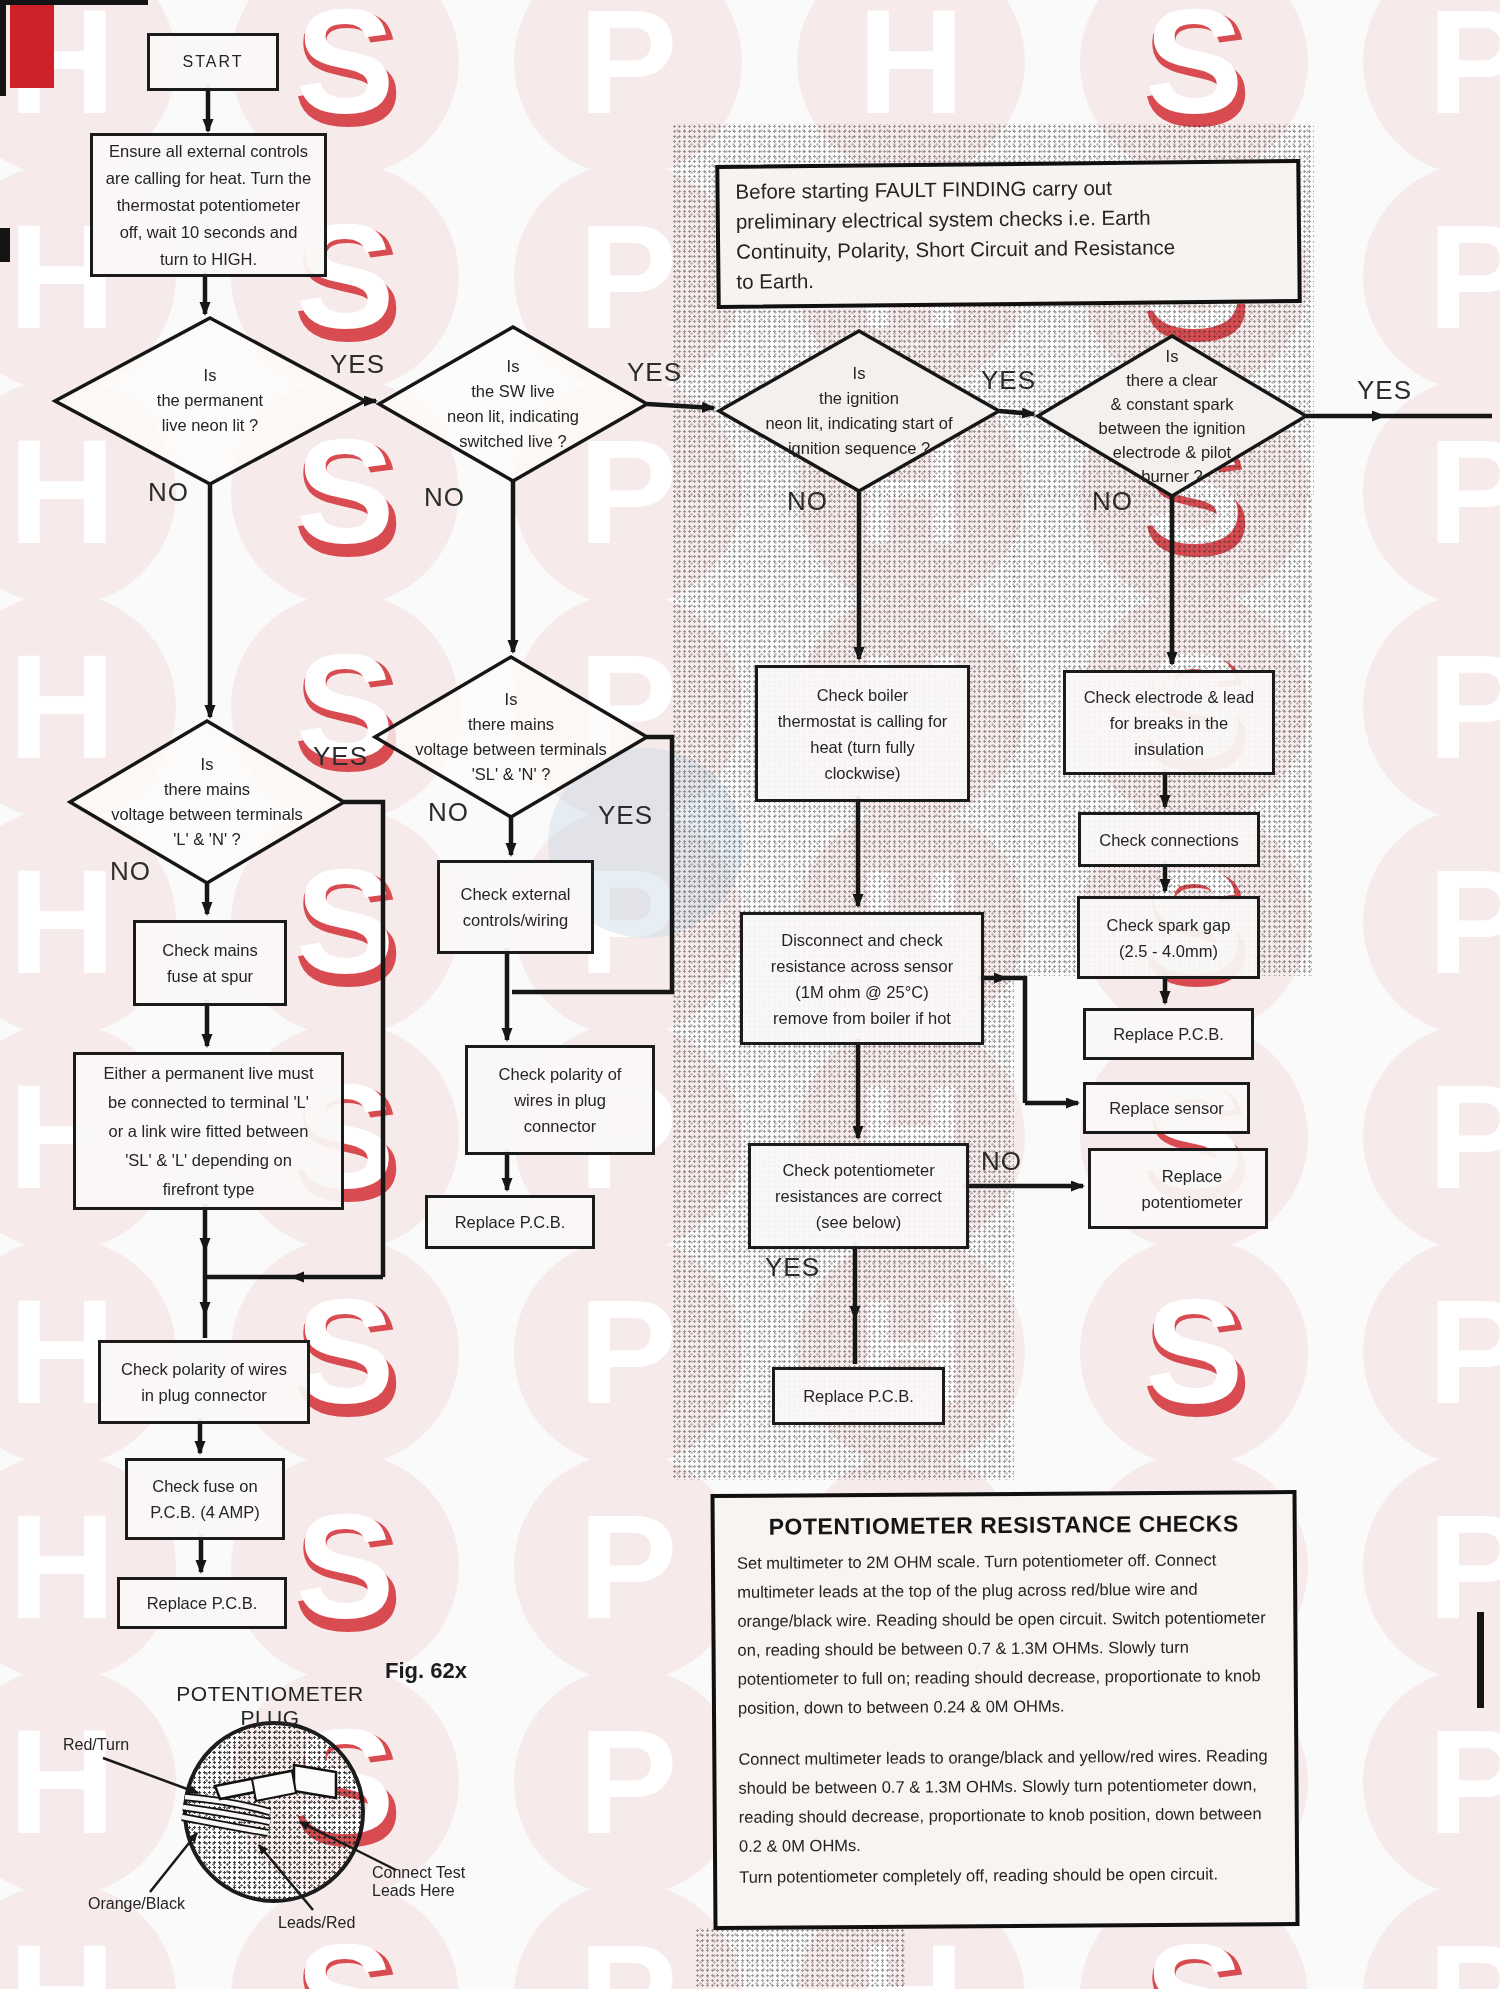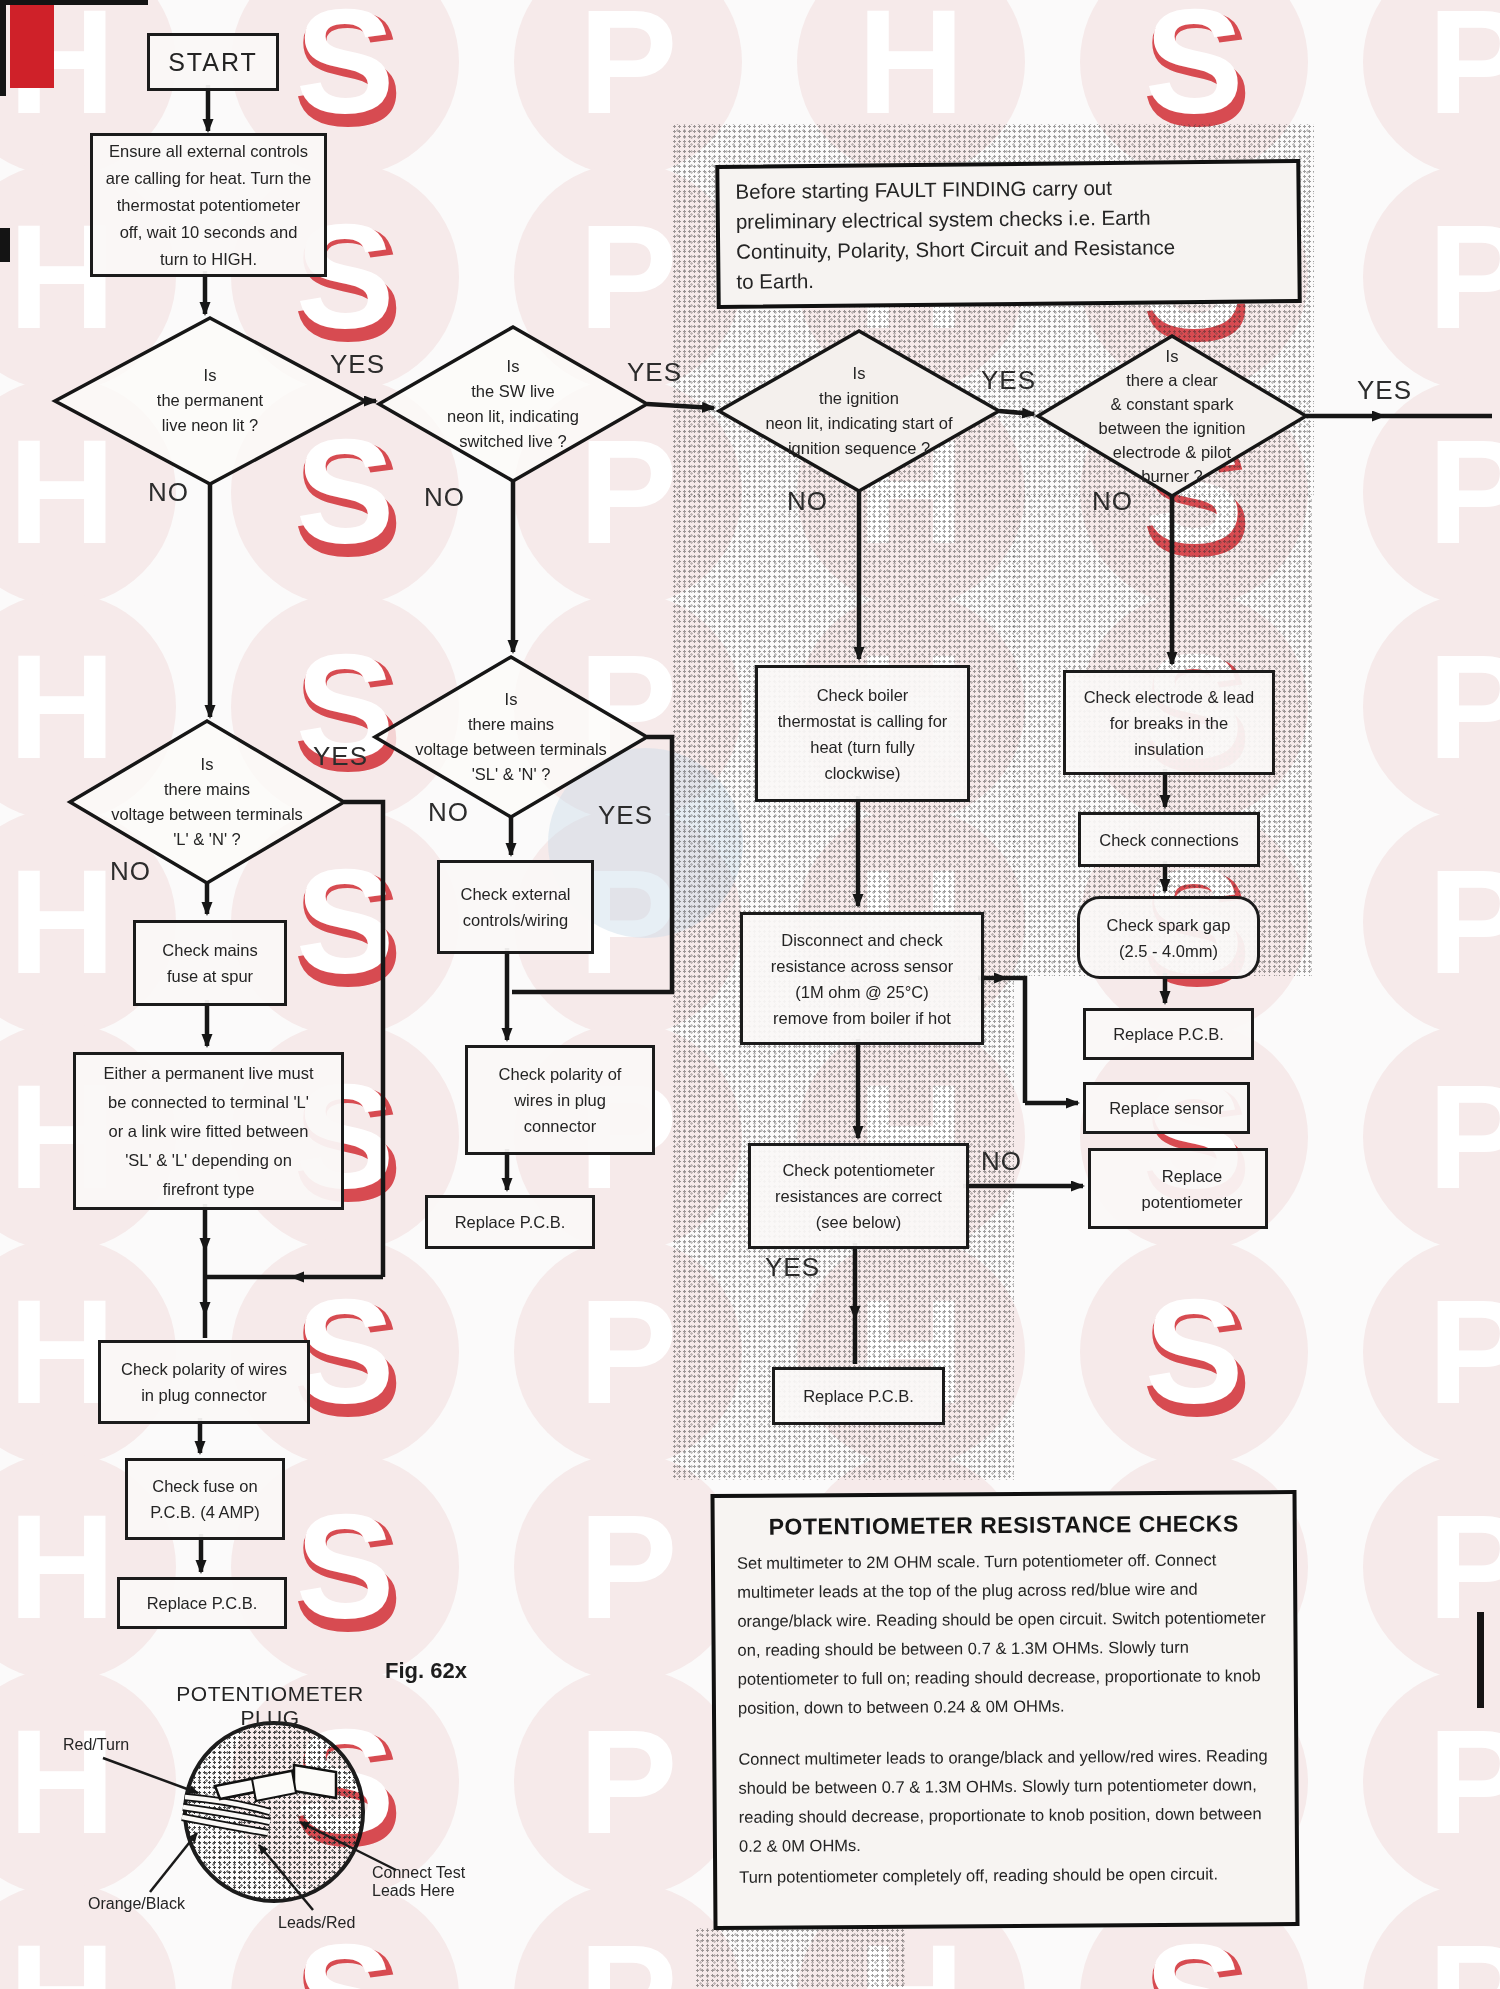--- a/index.html
+++ b/index.html
@@ -23,21 +23,21 @@
   .dwhite{fill:rgba(253,251,249,.78);stroke:#161616;stroke-width:3.5;}
   .dgray{fill:#f4f0ed;stroke:#161616;stroke-width:3.5;}
   .box{position:absolute;z-index:3;border:3px solid #1b1b1b;background:rgba(250,248,246,.94);
        display:flex;align-items:center;justify-content:center;text-align:center;
        white-space:pre-line;font-size:16.5px;line-height:26px;}
   .dtext{position:absolute;z-index:3;display:flex;align-items:center;justify-content:center;
          text-align:center;white-space:pre-line;font-size:16.5px;line-height:25px;}
   .lbl{position:absolute;z-index:5;font-size:26px;letter-spacing:1px;color:#2c2c2c;}
   .small-lbl{position:absolute;z-index:5;font-size:16px;white-space:pre-line;}
   .fig{position:absolute;z-index:5;font-size:22px;font-weight:bold;color:#1d1d1d;margin-top:28px;}
-  .start{font-size:25px;letter-spacing:2px;}
+  .start{font-size:16px;letter-spacing:2px;}
   .banner{position:absolute;z-index:3;border:4px solid #101010;background:#f6f3f1;
           font-size:20.5px;line-height:30px;padding:8px 16px;white-space:pre-line;
           transform:rotate(-0.6deg);}
   .potbox{position:absolute;z-index:3;border:4px solid #101010;background:#f7f4f2;
           padding:16px 22px;transform:rotate(-0.4deg);box-sizing:border-box;}
   .potbox h3{margin:0 0 8px;text-align:center;font-size:23px;letter-spacing:.5px;color:#161616;}
   .potbox p{margin:0 0 22px;font-size:16.5px;line-height:29px;color:#242424;}
   .potbox p.last{margin:0;}
   .plug-circle{position:absolute;z-index:2;left:183px;top:1721px;width:174px;height:174px;
                border:4px solid #111;border-radius:50%;opacity:.95;
@@ -356,21 +356,21 @@
   <div class="box" style="left:748px;top:1143px;width:215px;height:100px;">Check potentiometer
 resistances are correct
 (see below)</div>
   <div class="box" style="left:1088px;top:1148px;width:146px;height:75px;padding-left:28px;">Replace
 potentiometer</div>
   <div class="box" style="left:772px;top:1367px;width:167px;height:52px;">Replace P.C.B.</div>
   <div class="box" style="left:1063px;top:670px;width:206px;height:99px;">Check electrode &amp; lead
 for breaks in the
 insulation</div>
   <div class="box" style="left:1078px;top:812px;width:176px;height:49px;">Check connections</div>
-  <div class="box" style="left:1077px;top:896px;width:177px;height:77px;border-radius:23px;">Check spark gap
+  <div class="box" style="left:1077px;top:896px;width:177px;height:77px;">Check spark gap
 (2.5 - 4.0mm)</div>
   <div class="box" style="left:1083px;top:1008px;width:165px;height:46px;">Replace P.C.B.</div>
   <div class="box" style="left:1083px;top:1082px;width:161px;height:46px;">Replace sensor</div>
 
   <div class="dtext" style="left:95px;top:350px;width:230px;height:100px;">Is
 the permanent
 live neon lit ?</div>
   <div class="dtext" style="left:403px;top:352px;width:220px;height:104px;">Is
 the SW live
 neon lit, indicating

